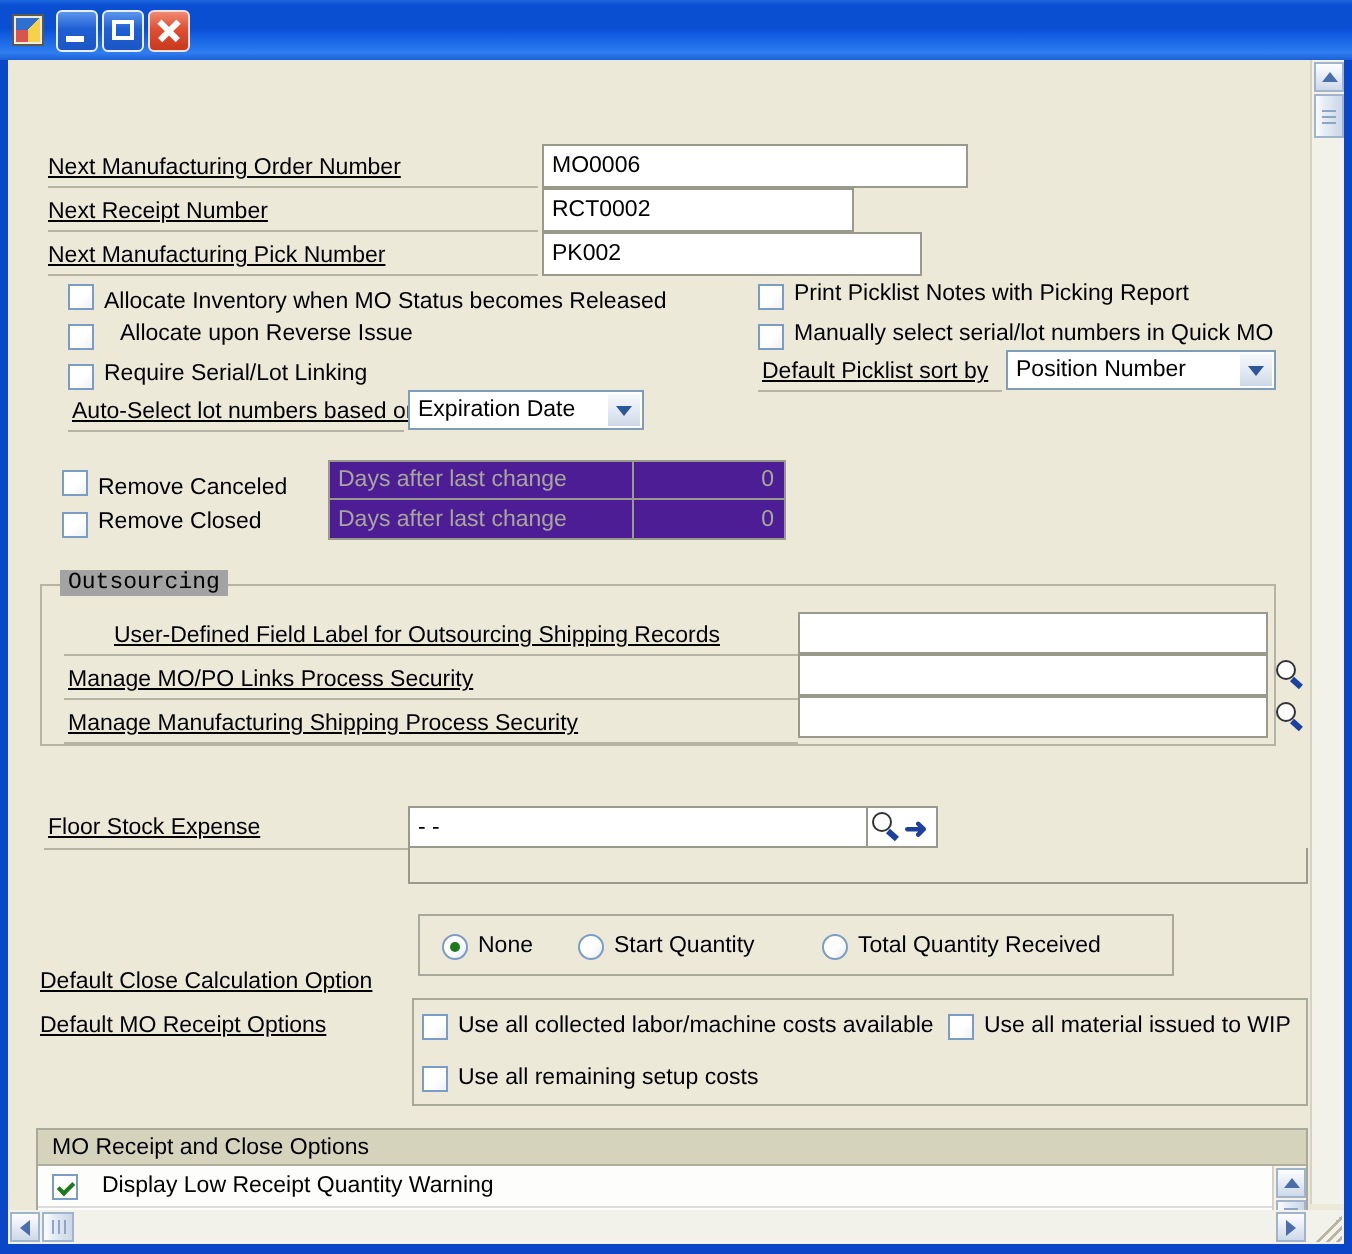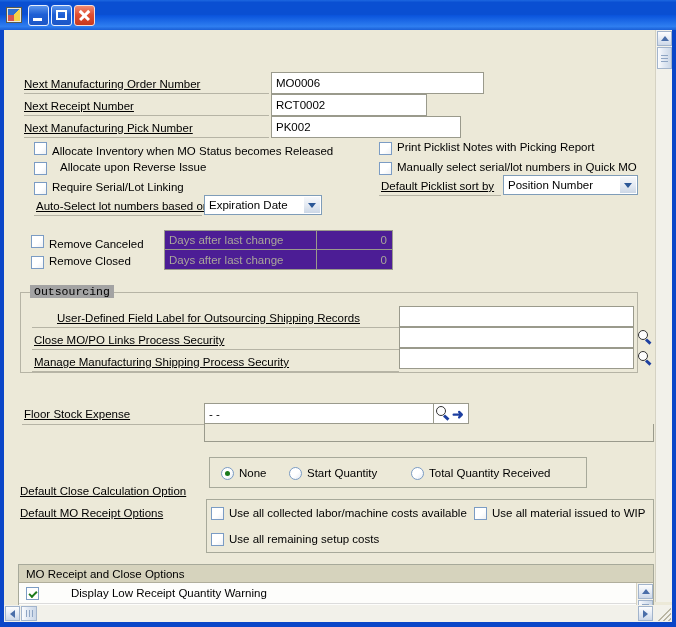--- a/index.html
+++ b/index.html
@@ -499,21 +499,21 @@
         <div class="field disabled num" style="left:312px;top:220px;width:77px;height:20px;border-top:none;">0</div>
       </div>
 
       <div class="group" style="left:16px;top:262px;width:618px;height:81px;"></div>
       <div class="group-title" style="left:26px;top:255px;">Outsourcing</div>
 
       <div class="lbl" style="position:absolute;left:20px;top:282px;margin-left:33px;">User-Defined Field Label for Outsourcing Shipping Records</div>
       <div class="row-underline" style="left:28px;top:297px;width:367px;"></div>
       <div class="field" style="left:395px;top:276px;width:235px;height:21px;"></div>
 
-      <div class="lbl" style="position:absolute;left:30px;top:304px;">Close MO/PO Links Process Security</div>
+      <div class="lbl" style="position:absolute;left:30px;top:304px;">Manage MO/PO Links Process Security</div>
       <div class="row-underline" style="left:28px;top:319px;width:367px;"></div>
       <div class="field" style="left:395px;top:297px;width:235px;height:21px;"></div>
       <span class="lookup" style="left:632px;top:299px;">
           <span class="glass"></span>
           <span class="handle"></span>
         </span>
 
       <div class="lbl" style="position:absolute;left:30px;top:326px;">Manage Manufacturing Shipping Process Security</div>
       <div class="row-underline" style="left:28px;top:341px;width:367px;"></div>
       <div class="field" style="left:395px;top:318px;width:235px;height:21px;"></div>
@@ -555,21 +555,21 @@
 
         <div class="cb" style="left:470px;top:477px;"></div>
         <div class="cb-label" style="left:488px;top:477px;">Use all material issued to WIP</div>
 
         <div class="cb" style="left:207px;top:503px;"></div>
         <div class="cb-label" style="left:225px;top:503px;">Use all remaining setup costs</div>
       </div>
 
       <div class="gridbox" style="left:14px;top:534px;width:636px;height:72px;">
         <div class="grid-header">MO Receipt and Close Options</div>
-        <div class="grid-row" style="top:18px;gap:20px;">
+        <div class="grid-row" style="top:18px;">
           <span class="gcb checked"></span>
           <span class="gtext">Display Low Receipt Quantity Warning</span>
         </div>
         <div class="grid-row" style="top:39px;">
           <span class="gcb checked"></span>
           <span class="gtext">Display Negative WIP Quantities Warning</span>
         </div>
 
         <div class="vscroll" style="right:0;top:18px;bottom:0;width:17px;background:#f4f3ec;">
           <div class="sb-btn" style="top:1px;">

